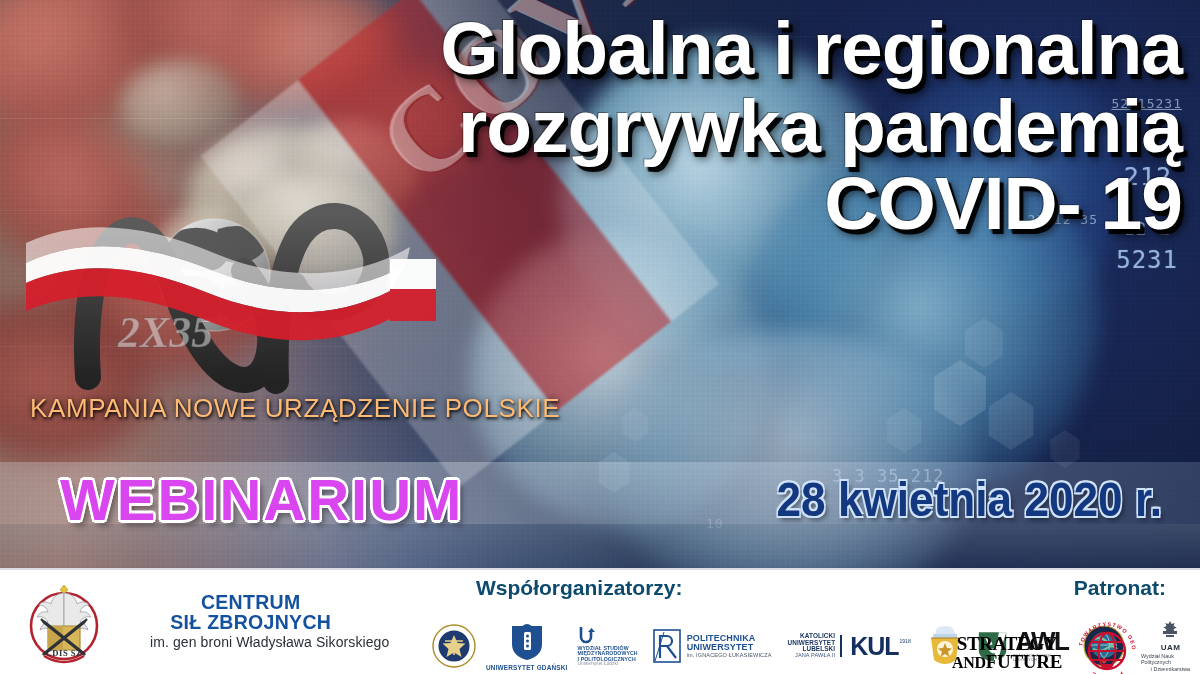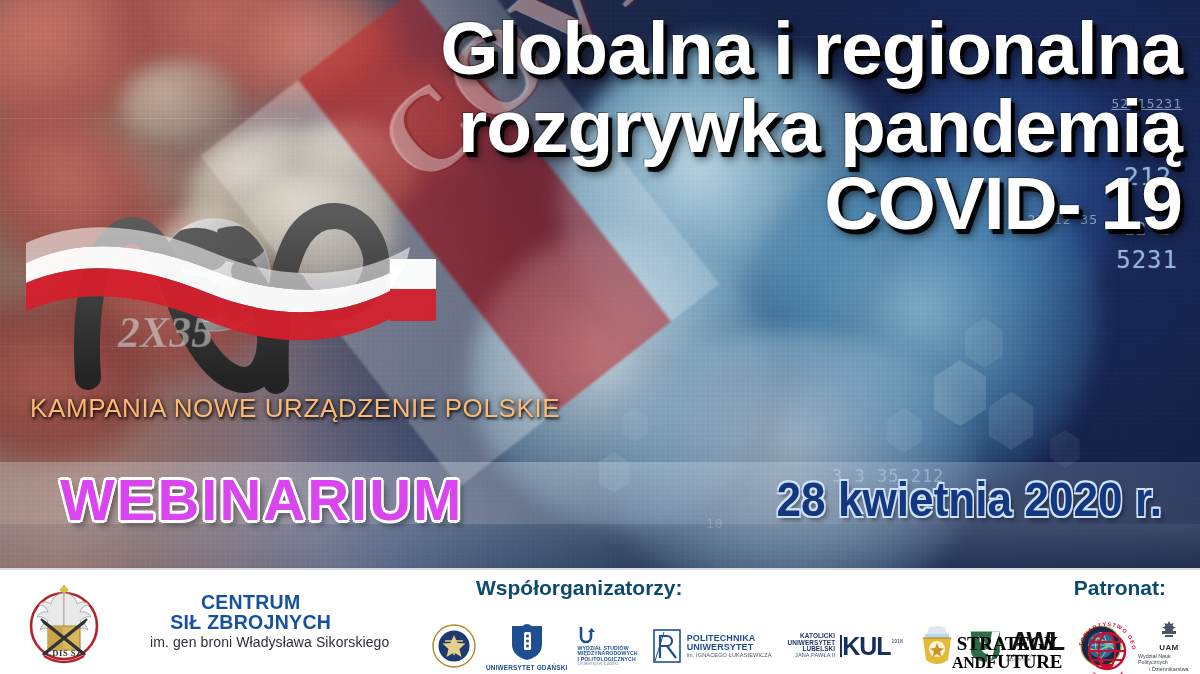--- a/index.html
+++ b/index.html
@@ -525,21 +525,21 @@
         </div>
       </div>
 
       <div class="mini" style="margin-left:6px;">
         <div class="mini-txt" style="text-align:right;">
           <i style="font-size:6.4px;font-weight:bold;color:#15305e">KATOLICKI</i>
           <i style="font-size:6.4px;font-weight:bold;color:#15305e">UNIWERSYTET</i>
           <i style="font-size:6.4px;font-weight:bold;color:#15305e">LUBELSKI</i>
           <i style="font-size:5.6px;color:#3c5682">JANA PAWŁA II</i>
         </div>
-        <div style="display:flex;align-items:flex-end;gap:1px;border-left:2.4px solid #15305e;padding-left:0;">
+        <div style="display:flex;align-items:flex-end;gap:1px;border-left:2.4px solid #15305e;padding-left:8px;">
           <span style="font-family:'Liberation Sans',sans-serif;font-weight:bold;font-size:25px;color:#15305e;letter-spacing:-1px;line-height:.9;">KUL</span>
           <span style="font-family:'Liberation Sans',sans-serif;font-size:5px;color:#15305e;margin-bottom:13px;">1918</span>
         </div>
       </div>
 
       <div class="mini" style="margin-left:4px;">
         <svg width="40" height="44" viewBox="0 0 40 44">
           <path d="M8 10 h24 v4 h-24 z" fill="#bcd6ea"></path>
           <path d="M12 4 q8 -4 16 0 l2 6 h-20 z" fill="#dce9f4"></path>
           <path d="M6 14 h28 l-3 22 q-11 8 -22 0 z" fill="#e7b93a"></path>

